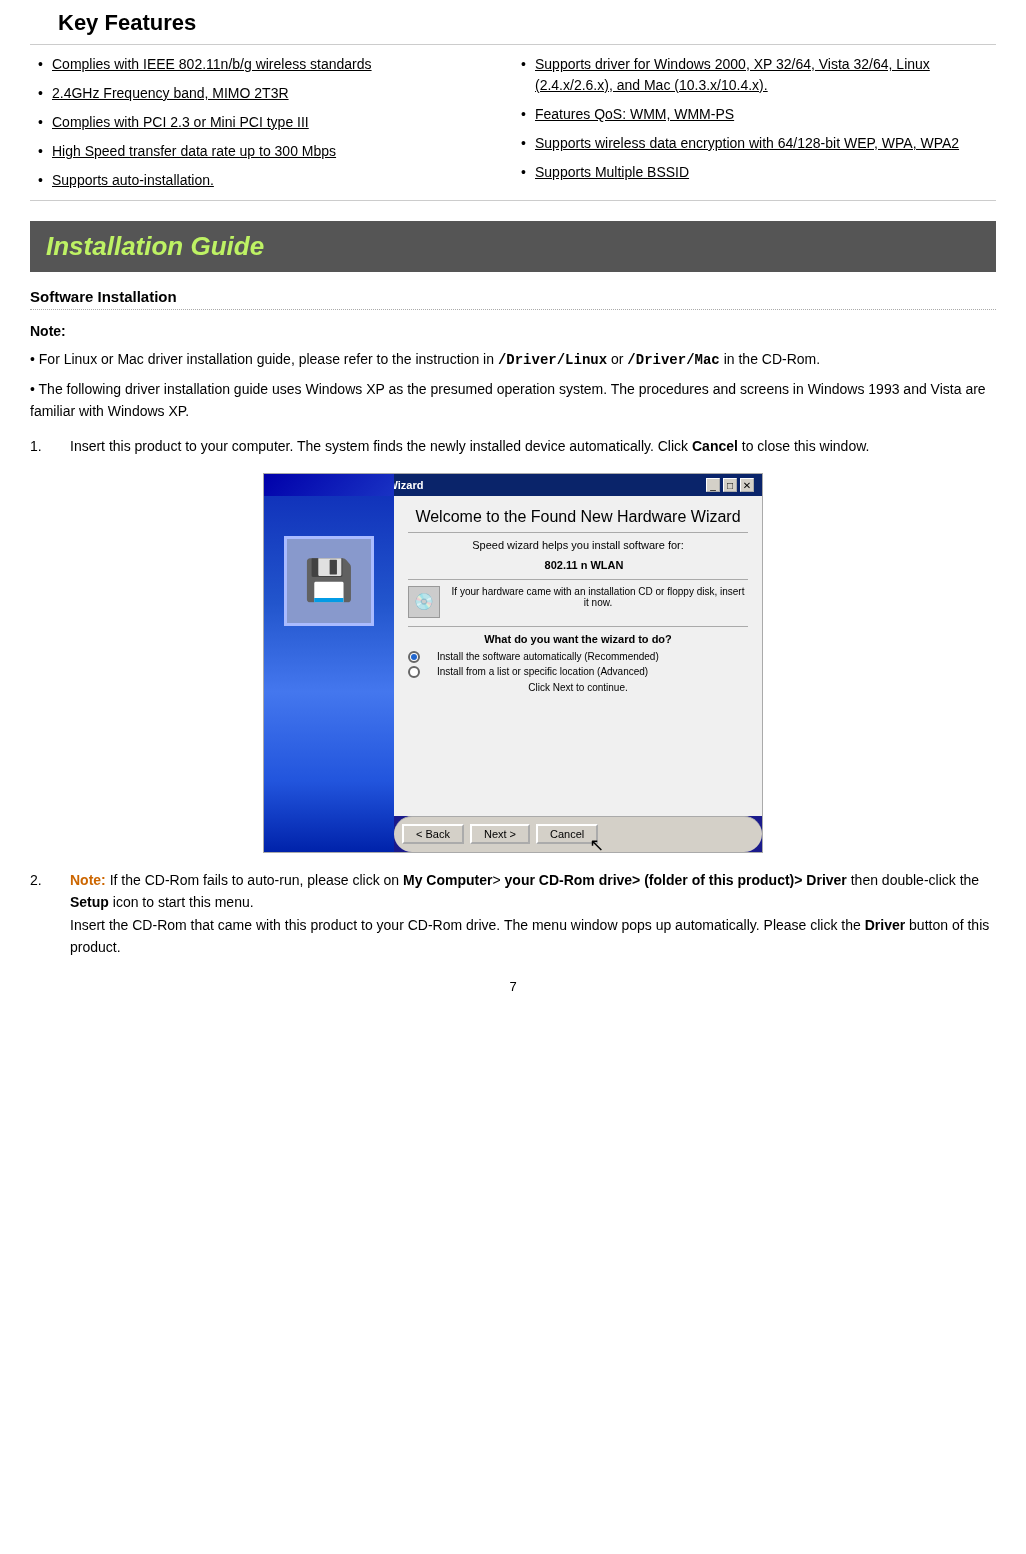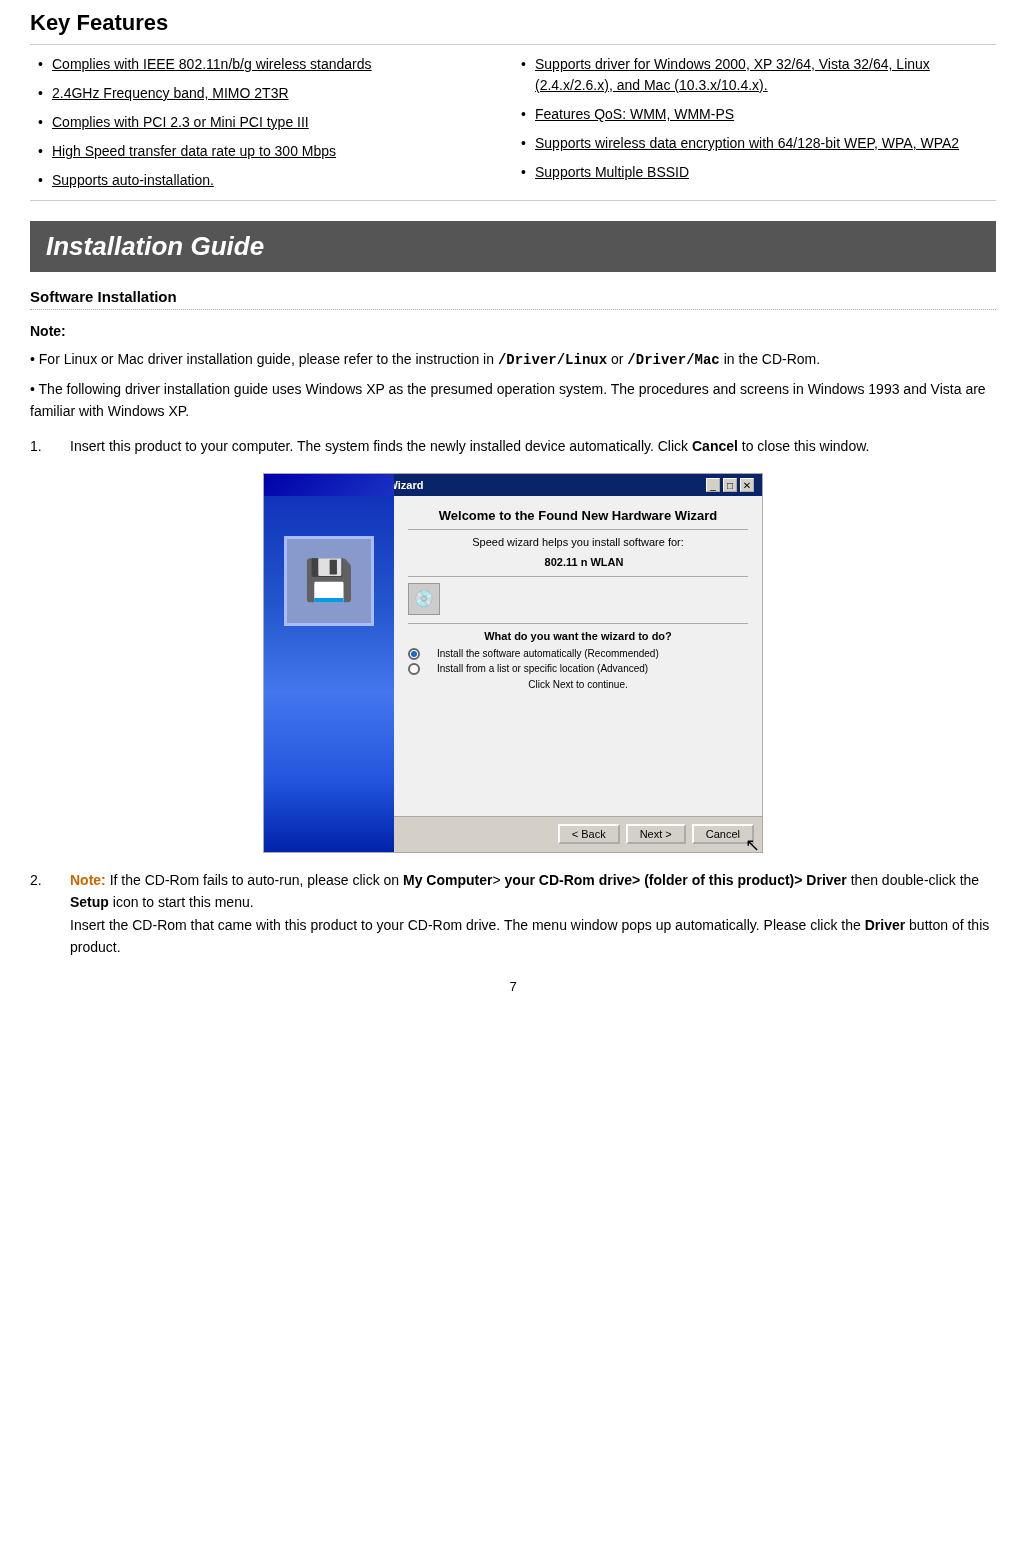--- a/index.html
+++ b/index.html
@@ -10,20 +10,21 @@
       color: #000;
       width: 1026px;
       min-height: 1554px;
       padding: 10px 30px 30px 30px;
     }
 
     .key-features-title {
       font-size: 22px;
       font-weight: bold;
       margin-bottom: 8px;
+      margin-left: 28px;
     }
 
     .features-table {
       width: 100%;
       border-collapse: collapse;
       border-top: 1px solid #ccc;
       border-bottom: 1px solid #ccc;
       margin-bottom: 20px;
     }
     .features-table td {
@@ -43,21 +44,21 @@
       position: relative;
     }
     .features-table td ul li::before {
       content: "•";
       position: absolute;
       left: 0;
     }
 
     .installation-guide-banner {
       background: #555;
-      color: #ffffff;
+      color: #bef264;
       font-size: 26px;
       font-weight: bold;
       font-style: italic;
       padding: 10px 16px;
       margin-bottom: 16px;
     }
 
     .software-installation-title {
       font-size: 15px;
       font-weight: bold;
@@ -141,22 +142,22 @@
       left: 130px;
       top: 0;
       right: 0;
       bottom: 0;
       background: #f0f0f0;
       padding: 12px 14px;
       font-size: 11px;
     }
 
     .wizard-title {
-      font-size: 13px;
-      font-weight: bold;
+      font-size: 16px;
+      font-weight: normal;
       margin-bottom: 4px;
     }
 
     .wizard-body-text {
       font-size: 11px;
       margin-bottom: 8px;
     }
 
     .wizard-device-name {
       font-size: 11px;
@@ -240,23 +241,24 @@
     .wizard-bottom-bar {
       position: absolute;
       bottom: 0;
       left: 130px;
       right: 0;
       height: 36px;
       background: #d4d0c8;
       border-top: 1px solid #aaa;
       display: flex;
       align-items: center;
-      justify-content: flex-end;
+      justify-content: flex-start;
       padding: 0 8px;
       gap: 6px;
+      border-radius: 18px;
     }
 
     .wizard-btn {
       padding: 2px 12px;
       font-size: 11px;
       background: #d4d0c8;
       border: 2px outset #fff;
       cursor: pointer;
     }
 
@@ -368,20 +370,21 @@
 
     <div class="wizard-right-panel" style="top:22px;height:calc(100% - 58px);">
       <div class="wizard-title">Welcome to the Found New Hardware Wizard</div>
       <div class="wizard-divider"></div>
       <div class="wizard-body-text">Speed wizard helps you install software for:</div>
       <div class="wizard-device-name">802.11 n WLAN</div>
       <div class="wizard-divider"></div>
 
       <div class="wizard-floppy-section">
         <div class="floppy-icon">💿</div>
+        <div>If your hardware came with an installation CD or floppy disk, insert it now.</div>
       </div>
 
       <div class="wizard-divider"></div>
       <div class="wizard-question">What do you want the wizard to do?</div>
 
       <div class="wizard-radio-item">
         <div class="radio-selected"></div>
         <span>Install the software automatically (Recommended)</span>
       </div>
       <div class="wizard-radio-item">

